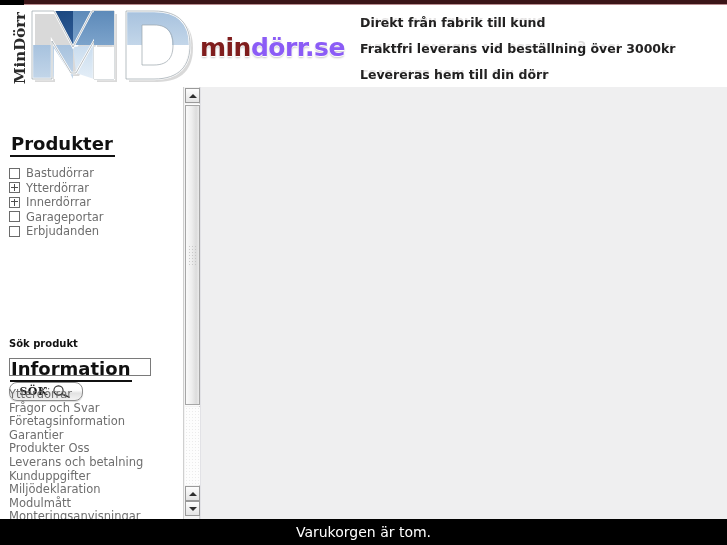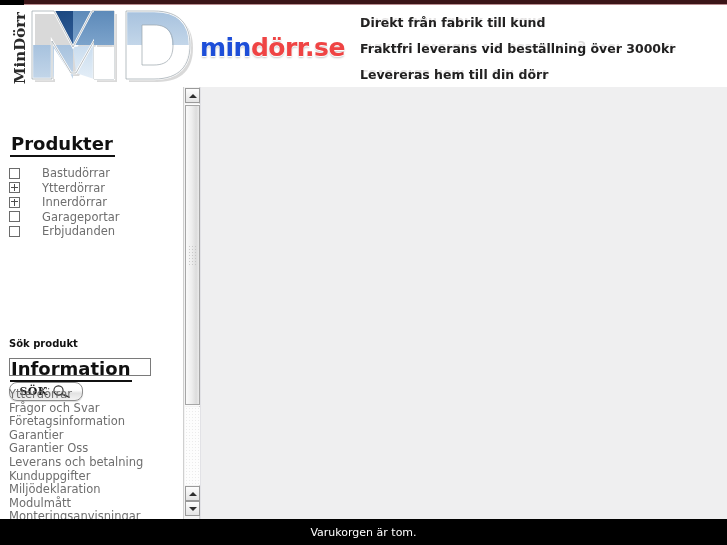--- a/index.html
+++ b/index.html
@@ -103,22 +103,22 @@
     left: 200px;
     top: 30px;
     font-family: "DejaVu Sans", "Liberation Sans", sans-serif;
     font-size: 25px;
     font-weight: bold;
     letter-spacing: -0.5px;
     line-height: 1;
     white-space: nowrap;
     text-shadow: 0 1px 0 rgba(255,255,255,0.95), 0 2px 2px rgba(0,0,0,0.22);
   }
-  #wordmark .seg-dark { color: #1d4ed8; }
-  #wordmark .seg-mid  { color: #ef4444; }
+  #wordmark .seg-dark { color: #7f1d1d; }
+  #wordmark .seg-mid  { color: #8b5cf6; }
 
   
   #taglines {
     position: absolute;
     left: 360px;
     top: 10px;
     width: 360px;
   }
   .tagline-row {
     position: relative;
@@ -238,21 +238,20 @@
     width: 1px;
     height: 7px;
     background: #4d4d4d;
   }
   .tree-label {
     font-family: "DejaVu Sans", "Liberation Sans", sans-serif;
     font-size: 11.5px;
     color: #6e6e6e;
     line-height: 14px;
     white-space: nowrap;
-    margin-left: 16px;
   }
 
   
   #search-block {
     position: absolute;
     left: 9px;
     top: 251px;
     width: 165px;
   }
   #search-label {
@@ -414,21 +413,21 @@
     top: 519px;
     width: 727px;
     height: 26px;
     background: #000000;
     display: flex;
     align-items: center;
     justify-content: center;
   }
   #status-text {
     font-family: "DejaVu Sans", "Liberation Sans", sans-serif;
-    font-size: 11px;
+    font-size: 14px;
     color: #ffffff;
   }
 </style>
 </head>
 <body>
 
 <div id="page">
 
   <div id="browser-viewport">
 
@@ -561,21 +560,21 @@
 
         <div id="information-heading-wrap">
           <span class="section-heading">Information</span>
         </div>
 
         <div id="info-list">
           <div class="info-item">Ytterdörrar</div>
           <div class="info-item">Frågor och Svar</div>
           <div class="info-item">Företagsinformation</div>
           <div class="info-item">Garantier</div>
-          <div class="info-item">Garantier Oss</div>
+          <div class="info-item">Produkter Oss</div>
           <div class="info-item">Leverans och betalning</div>
           <div class="info-item">Kunduppgifter</div>
           <div class="info-item">Miljödeklaration</div>
           <div class="info-item">Modulmått</div>
           <div class="info-item">Monteringsanvisningar</div>
         </div>
       </div>
 
       <div id="scrollbar">
         <div class="sb-btn" id="sb-btn-top">

